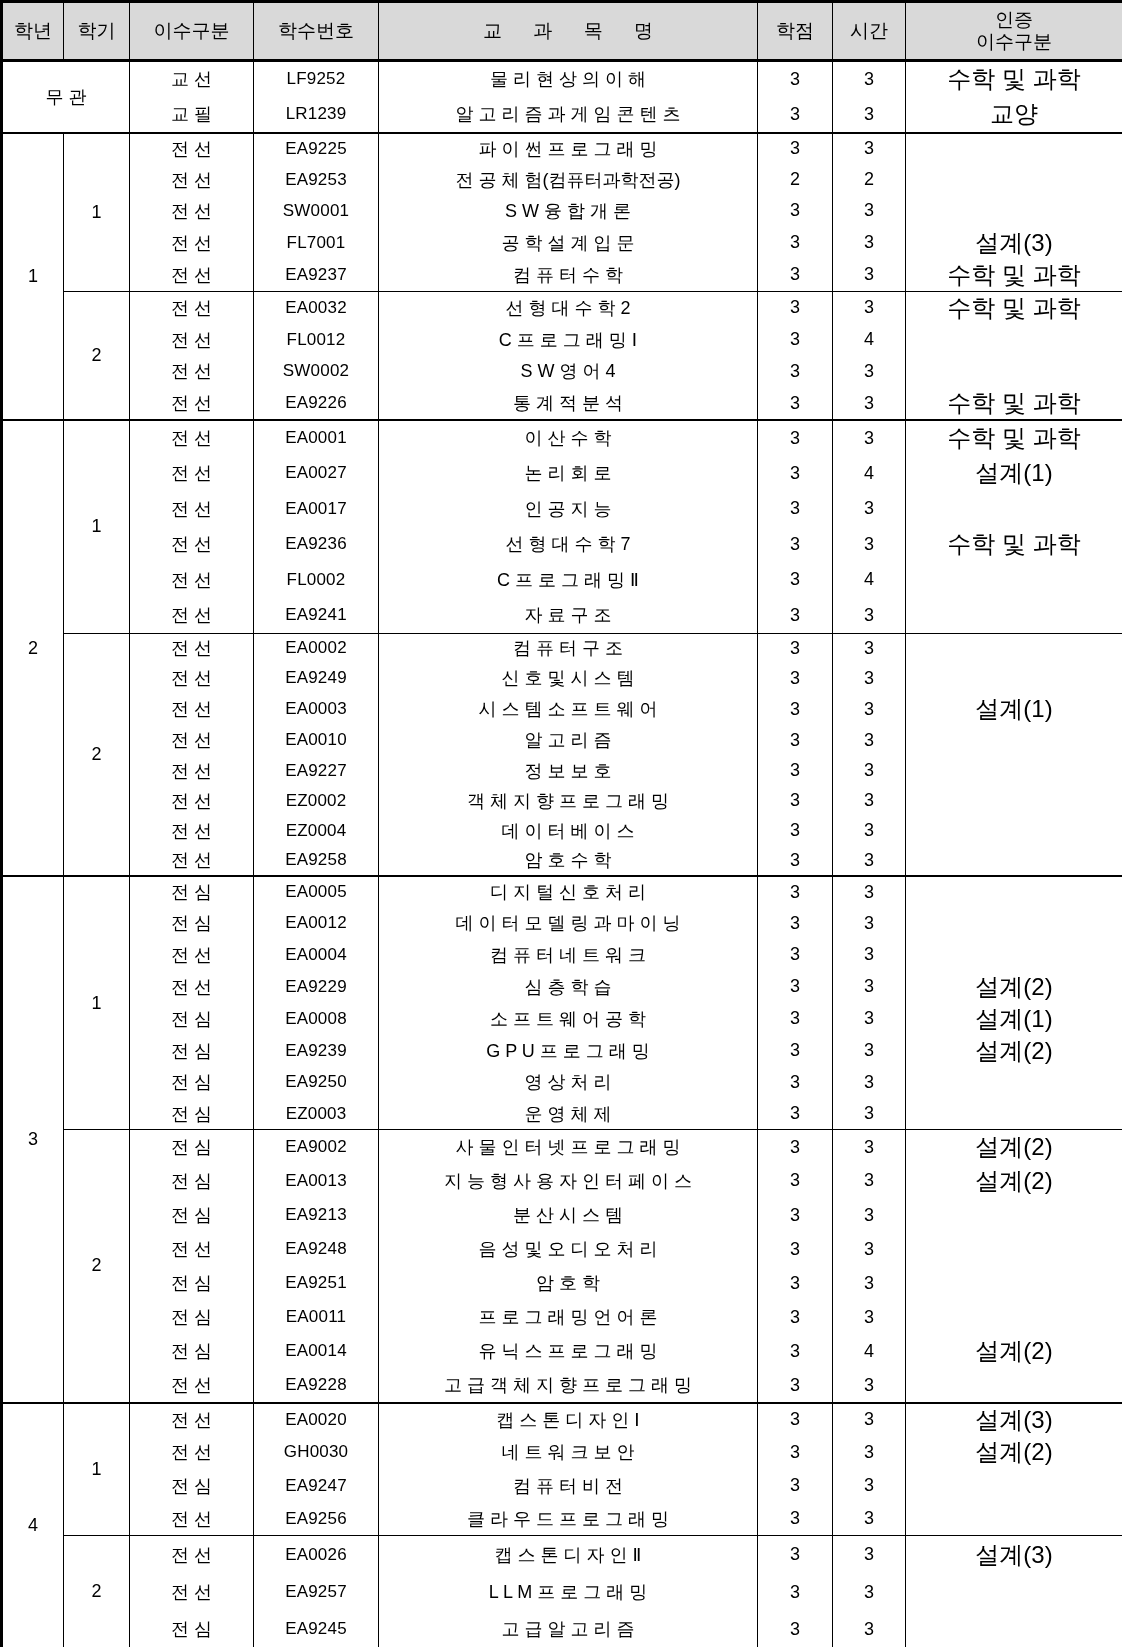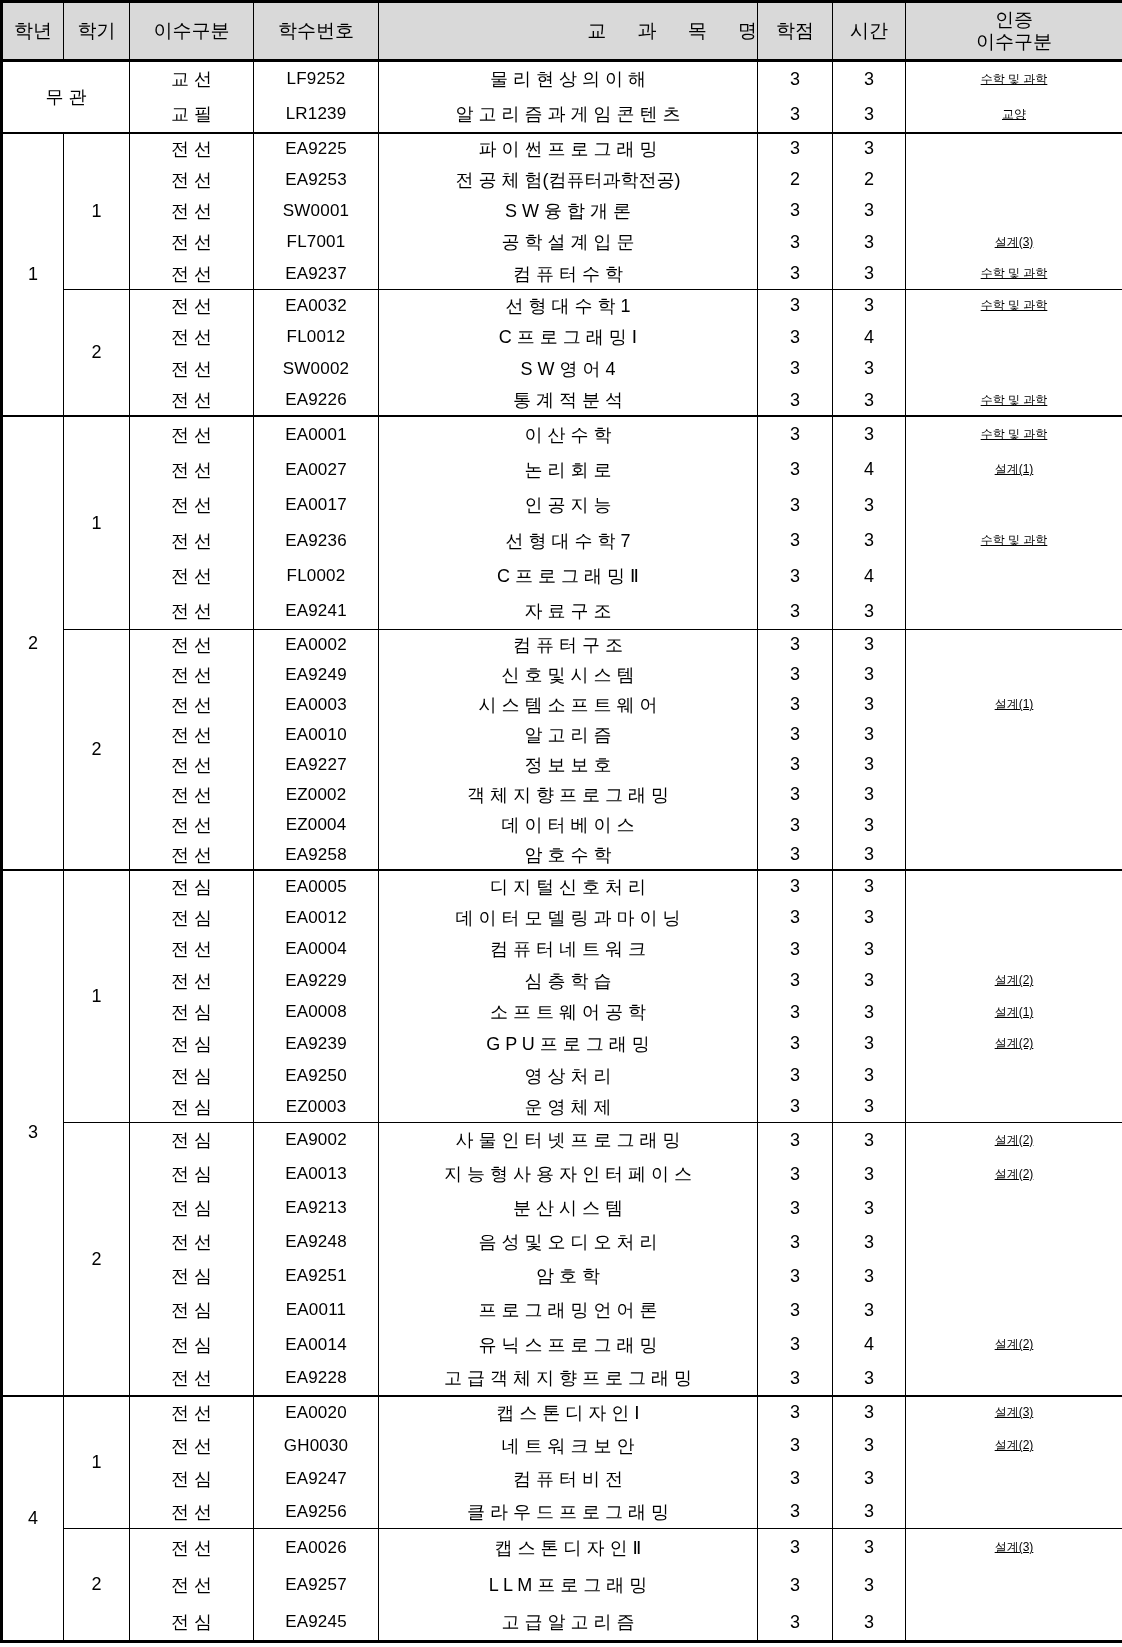--- a/index.html
+++ b/index.html
@@ -3,25 +3,25 @@
 <meta charset="utf-8">
 <style>
   html,body{margin:0;padding:0;background:#ffffff;}
   body{font-family:"Liberation Sans","DejaVu Sans",sans-serif;color:#000;}
   #wrap{width:1122px;border-radius:29px;}
   table{border-collapse:collapse;table-layout:fixed;width:1122px;border:3px solid #000;}
   th,td{border-left:1px solid #000;border-right:1px solid #000;padding:0;
         text-align:center;vertical-align:middle;overflow:hidden;white-space:nowrap;}
   thead th{background:var(--hdr,#d9d9d9);height:56px;border-bottom:3px solid #000;
         font-weight:normal;font-size:19px;line-height:1.15;}
-  th.cname{word-spacing:26px;text-align:right;}
+  th.cname{word-spacing:26px;}
   td{font-size:18px;}
   td.code{font-size:17px;letter-spacing:0.2px;}
   td.num{font-size:18px;}
-  td.cert{font-size:12px;text-decoration:underline;}
+  td.cert{font-size:24px;}
   tr.sec-first>td{border-top:2px solid #000;}
   tr.sem-first>td{border-top:1px solid #000;}
   .ycell,.scell{font-size:18px;}
 </style>
 </head>
 <body>
 
 <div id="wrap">
   <table>
     <colgroup>
@@ -106,21 +106,21 @@
           <td class="code">EA9237</td>
           <td class="name">컴 퓨 터 수 학</td>
           <td class="num">3</td>
           <td class="num">3</td>
           <td class="cert">수학 및 과학</td>
         </tr>
         <tr class="sem-first" style="height: 31.75px;">
           <td class="scell" rowspan="4">2</td>
           <td class="cat">전 선</td>
           <td class="code">EA0032</td>
-          <td class="name">선 형 대 수 학 1</td>
+          <td class="name">선 형 대 수 학 2</td>
           <td class="num">3</td>
           <td class="num">3</td>
           <td class="cert">수학 및 과학</td>
         </tr>
         <tr style="height: 31.75px;">
           <td class="cat">전 선</td>
           <td class="code">FL0012</td>
           <td class="name">C 프 로 그 래 밍 Ⅰ</td>
           <td class="num">3</td>
           <td class="num">4</td>

